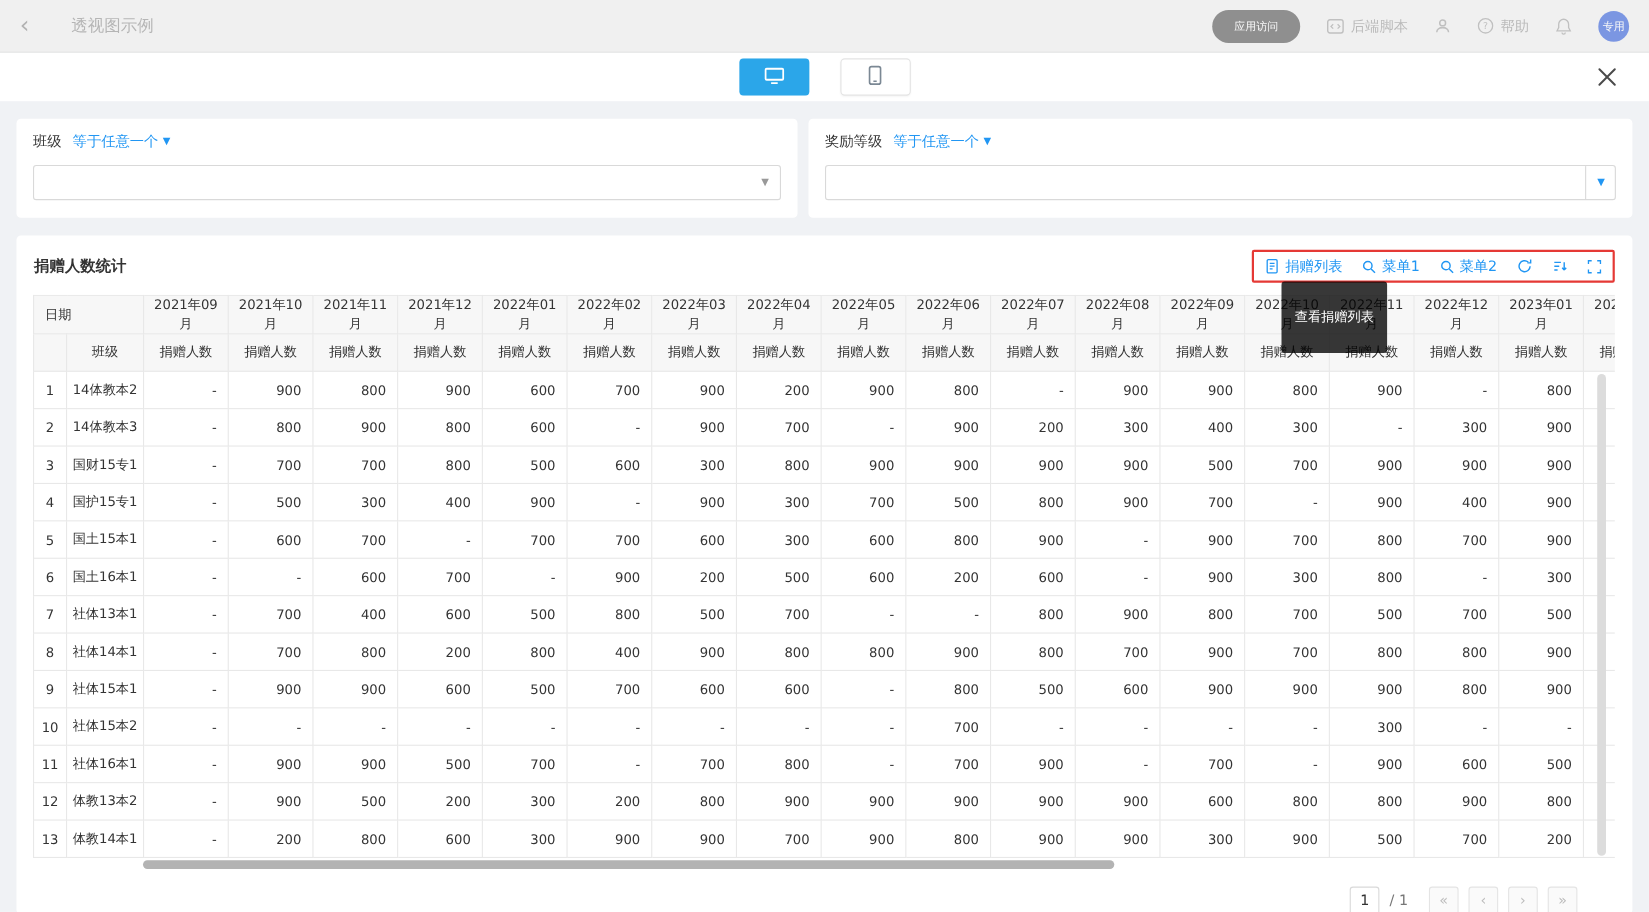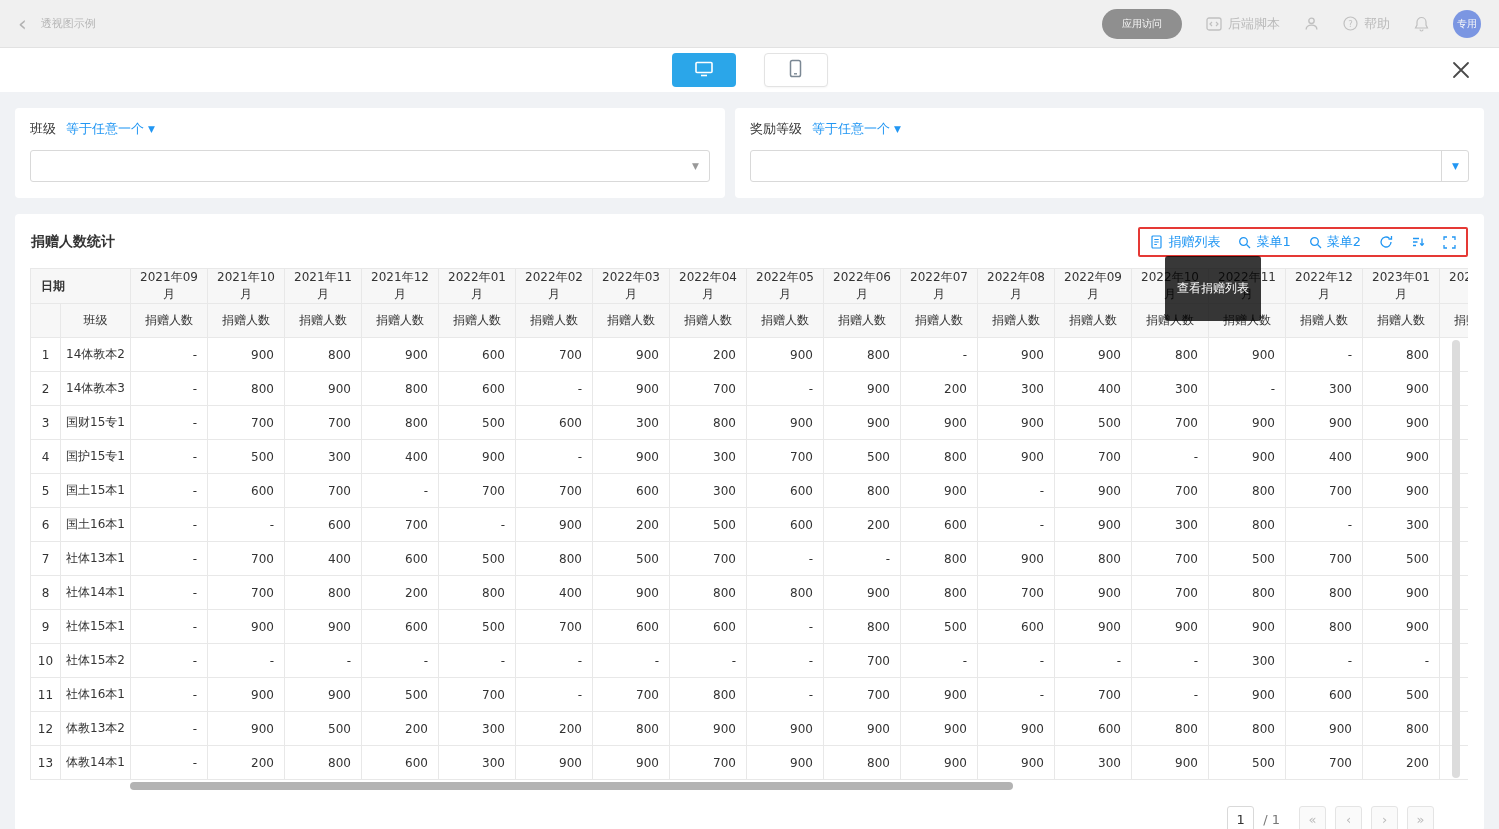--- a/index.html
+++ b/index.html
@@ -3,21 +3,21 @@
 <meta charset="utf-8">
 <style>
   * { box-sizing: border-box; margin: 0; padding: 0; }
   html,body { width:1499px; height:829px; overflow:hidden; }
   body { font-family:"DejaVu Sans","Liberation Sans",sans-serif; background:#f0f2f5; color:#333; font-size:13px; }
 
   
   .topbar { height:48px; background:#f0f0f0; border-bottom:1px solid #e2e2e2; display:flex; align-items:center; padding:0 18px; }
   .topbar-left { display:flex; align-items:center; gap:14px; opacity:.6; }
   .back { font-size:22px; color:#8a8a8a; line-height:1; cursor:pointer; }
-  .apptitle { font-size:11px; color:#8f8f8f; }
+  .apptitle { font-size:15px; color:#8f8f8f;margin-left:24px; }
   .topbar-right { margin-left:auto; display:flex; align-items:center; gap:24px; opacity:.55; }
   .pill-btn { background:#404040; color:#fff; border:none; border-radius:17px; height:30px; padding:0 20px; font-size:10px; cursor:pointer; }
   .tb-link { display:flex; align-items:center; gap:6px; color:#8f8f8f; font-size:13px; cursor:pointer; }
   .avatar { width:28px; height:28px; border-radius:50%; background:#1d4ed8; color:#fff; font-size:10px; display:flex; align-items:center; justify-content:center; cursor:pointer; }
 
   
   .devicebar { height:44px; background:#fff; display:flex; align-items:center; justify-content:center; gap:28px; position:relative; }
   .dev-btn { width:64px; height:34px; border-radius:4px; display:flex; align-items:center; justify-content:center; cursor:pointer; border:1px solid transparent; }
   .dev-btn.active { background:#2ba6e9; }
   .dev-btn.inactive { background:#fff; border:1px solid #e3e3e3; box-shadow:0 1px 2px rgba(0,0,0,.04); }
@@ -45,21 +45,21 @@
   .tb-item { display:flex; align-items:center; gap:5px; color:#2196f3; font-size:13px; cursor:pointer; white-space:nowrap; }
   .tb-icon { display:flex; align-items:center; cursor:pointer; }
 
   .tooltip { position:absolute; top:42px; left:1150px; background:rgba(0,0,0,.78); color:#fff; font-size:12px; padding:24px 12px; border-radius:3px; z-index:6; white-space:nowrap; }
 
   
   .table-wrap { margin:10px 16px 0 15px; position:relative; overflow:hidden; height:524px; }
   table { border-collapse:collapse; table-layout:fixed; width:1486px; font-size:12px; }
   th, td { border:1px solid #e8e8e8; height:34px; padding:0 8px; color:#333; font-weight:normal; }
   thead th { background:#f7f7f7; text-align:center; }
-  th.corner { text-align:left; padding-left:10px;font-weight:bold; }
+  th.corner { text-align:left; padding-left:10px; }
   td.idx { text-align:center; padding:0 2px; }
   td.cls { text-align:center; padding:0 2px; }
   td.num { text-align:right; padding-right:10px; }
   .vscroll { position:absolute; right:8px; top:72px; width:8px; height:438px; background:#dcdcdc; border-radius:4px; }
   .hscroll { position:absolute; left:100px; bottom:2px; width:883px; height:8px; background:#b3b3b3; border-radius:4px; }
 
   
   .pagination { display:flex; align-items:center; justify-content:flex-end; gap:9px; padding:14px 50px 0 0; }
   .page-box { width:27px; height:27px; border:1px solid #d9d9d9; border-radius:3px; display:flex; align-items:center; justify-content:center; font-size:13px; color:#333; background:#fff; }
   .page-total { color:#777; font-size:13px; margin-right:10px; }

